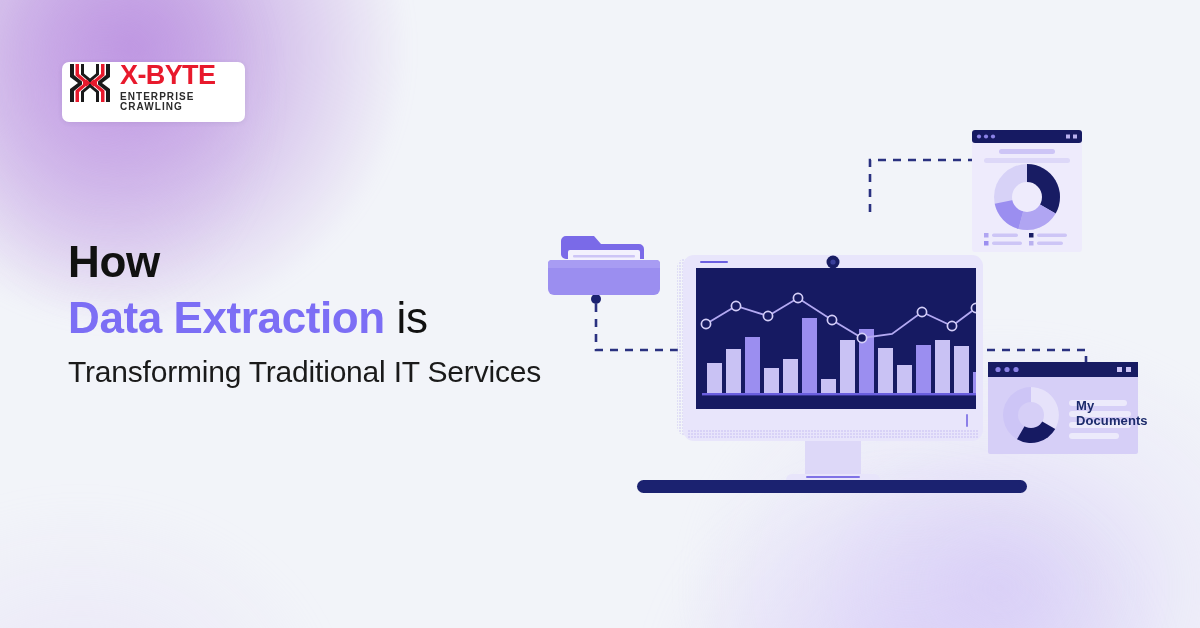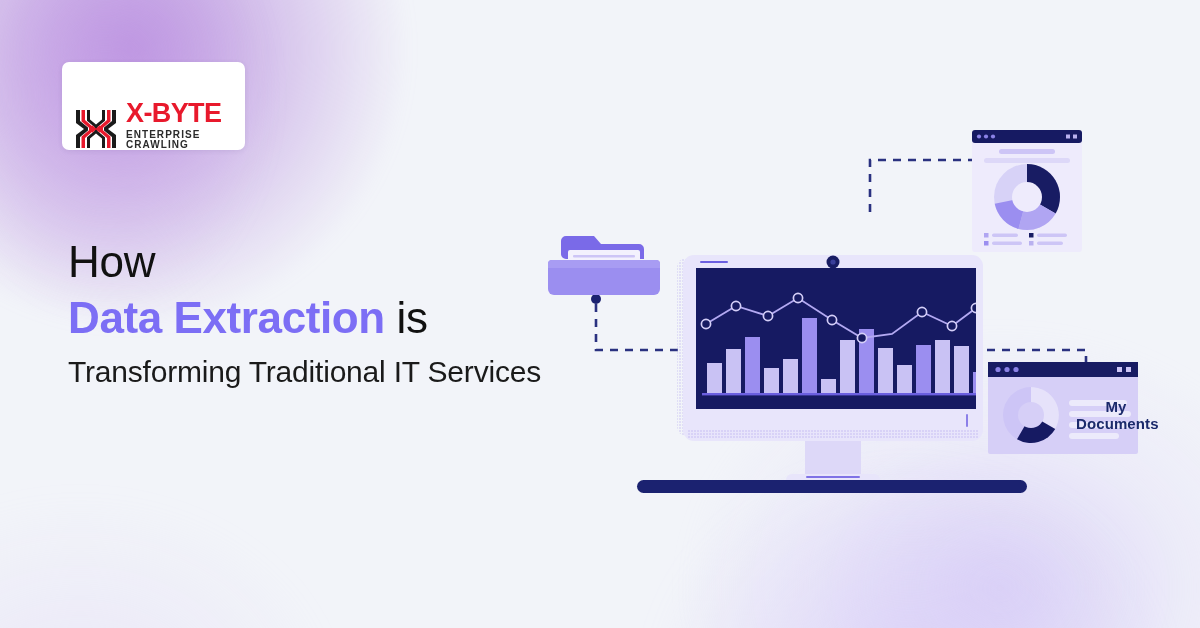--- a/index.html
+++ b/index.html
@@ -44,62 +44,62 @@
   .bg-wave-bl{
     position:absolute;left:-180px;bottom:-300px;width:520px;height:430px;
     background:radial-gradient(closest-side, rgba(224,214,247,.45), rgba(242,244,249,0) 100%);
     filter:blur(14px);
     pointer-events:none;
   }
 
   
   .logo-card{
     position:absolute;left:62px;top:62px;
-    width:183px;height:88px;
+    width:183px;height:60px;
     background:#ffffff;
     border-radius:7px;
     box-shadow:0 1px 5px rgba(60,50,110,.10);
-    display:flex;align-items:flex-end;
-    padding-left:12px;box-sizing:border-box;
+    display:flex;align-items:flex-start;
+    padding-left:6px;box-sizing:border-box;
   }
   .logo-mark{width:44px;height:42px;flex:0 0 auto;}
   .logo-text{margin-left:8px;line-height:1;}
   .logo-title{
     font-size:27px;font-weight:bold;color:#e8192c;
     letter-spacing:-.6px;font-family:"Liberation Sans", sans-serif;
   }
   .logo-sub{
     font-size:10px;font-weight:bold;color:#2b2b2b;
     letter-spacing:1.05px;margin-top:3px;
     font-family:"Liberation Sans", sans-serif;
   }
 
   
   .headline{position:absolute;left:68px;top:236px;}
   .hl-line1{
-    font-size:44px;color:#111111;font-weight:normal;
+    font-size:44px;color:#111111;font-weight:bold;
     line-height:1.16;letter-spacing:-.3px;
   }
   .hl-line2{
     font-size:44px;line-height:1.16;font-weight:bold;
     letter-spacing:-.4px;margin-top:5px;
   }
   .hl-accent{color:#7c6ef5;text-align:center;}
   .hl-plain{color:#111111;font-weight:normal;margin-top:32px;}
   .hl-line3{
     font-size:30px;color:#1a1a1a;font-weight:normal;
     line-height:1.2;margin-top:11px;letter-spacing:-.2px;text-align:right;
   }
 
   
   .illus{position:absolute;left:520px;top:100px;width:660px;height:420px;}
   .illus svg{display:block;}
   .folder-label{
     position:absolute;left:556px;top:298px;width:80px;
-    text-align:center;font-size:15px;font-weight:bold;
+    font-size:13px;font-weight:bold;
     color:#1b2a6b;letter-spacing:.1px;
   }
 </style>
 </head>
 <body>
 
 <div class="stage">
 
   <div class="bg-glow-tl"></div>
   <div class="bg-glow-tl2"></div>

